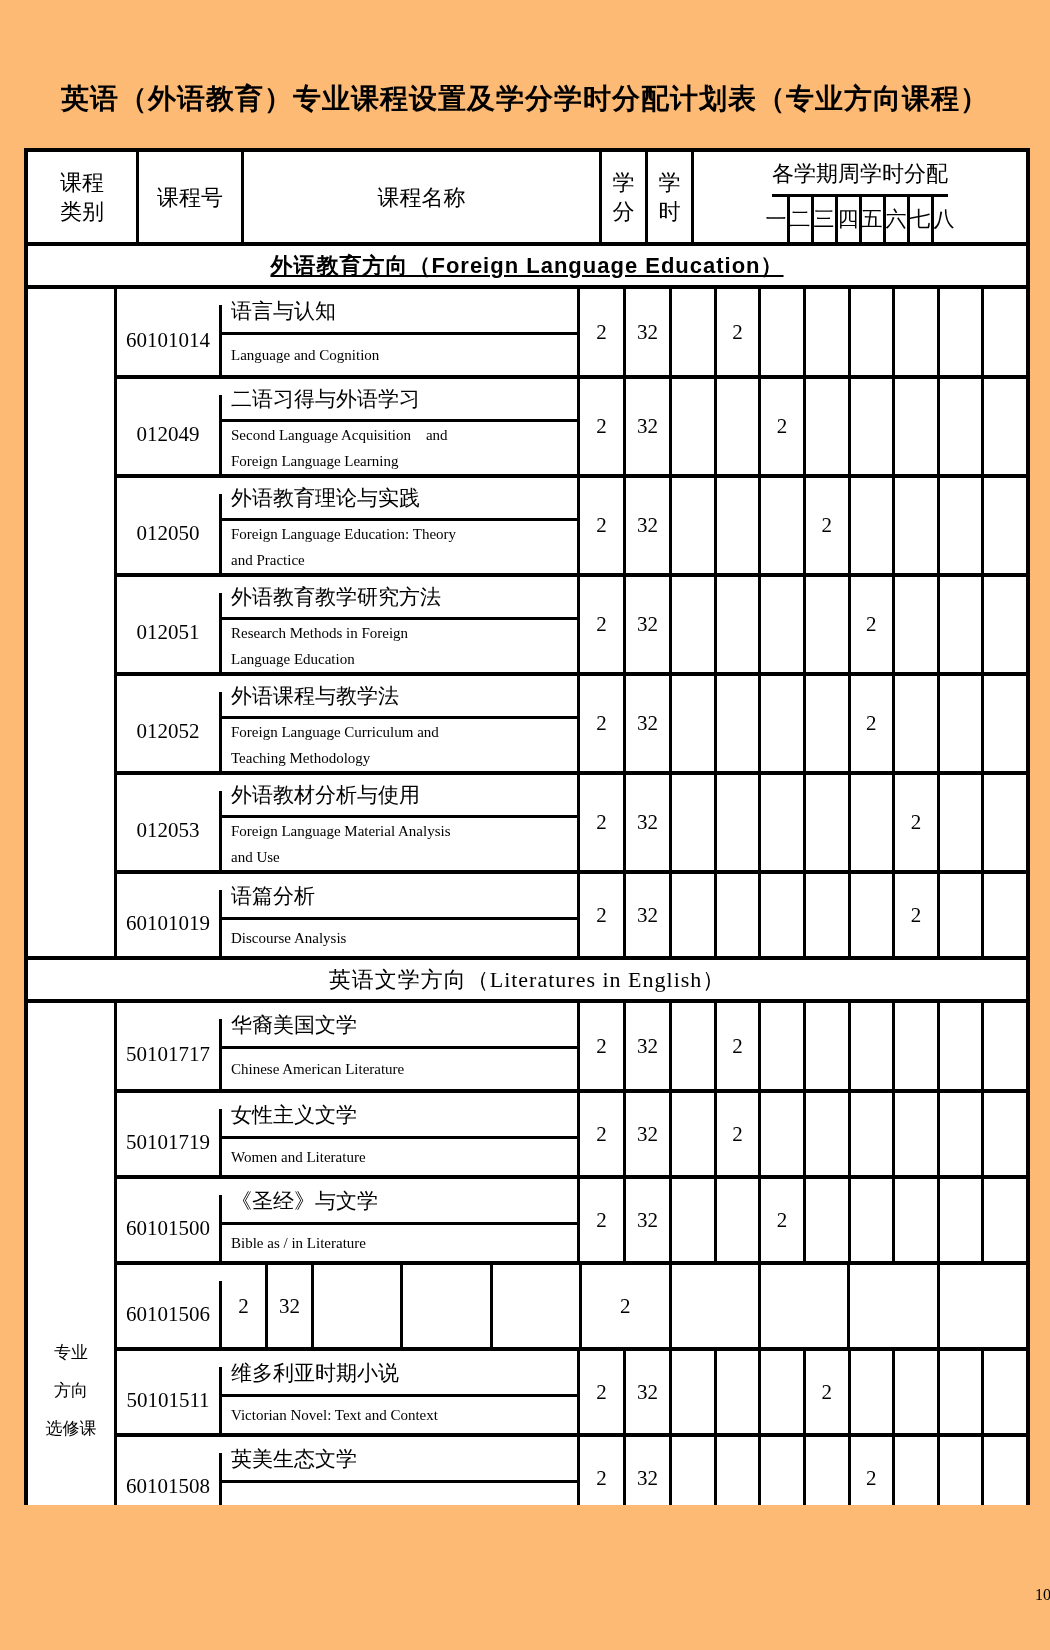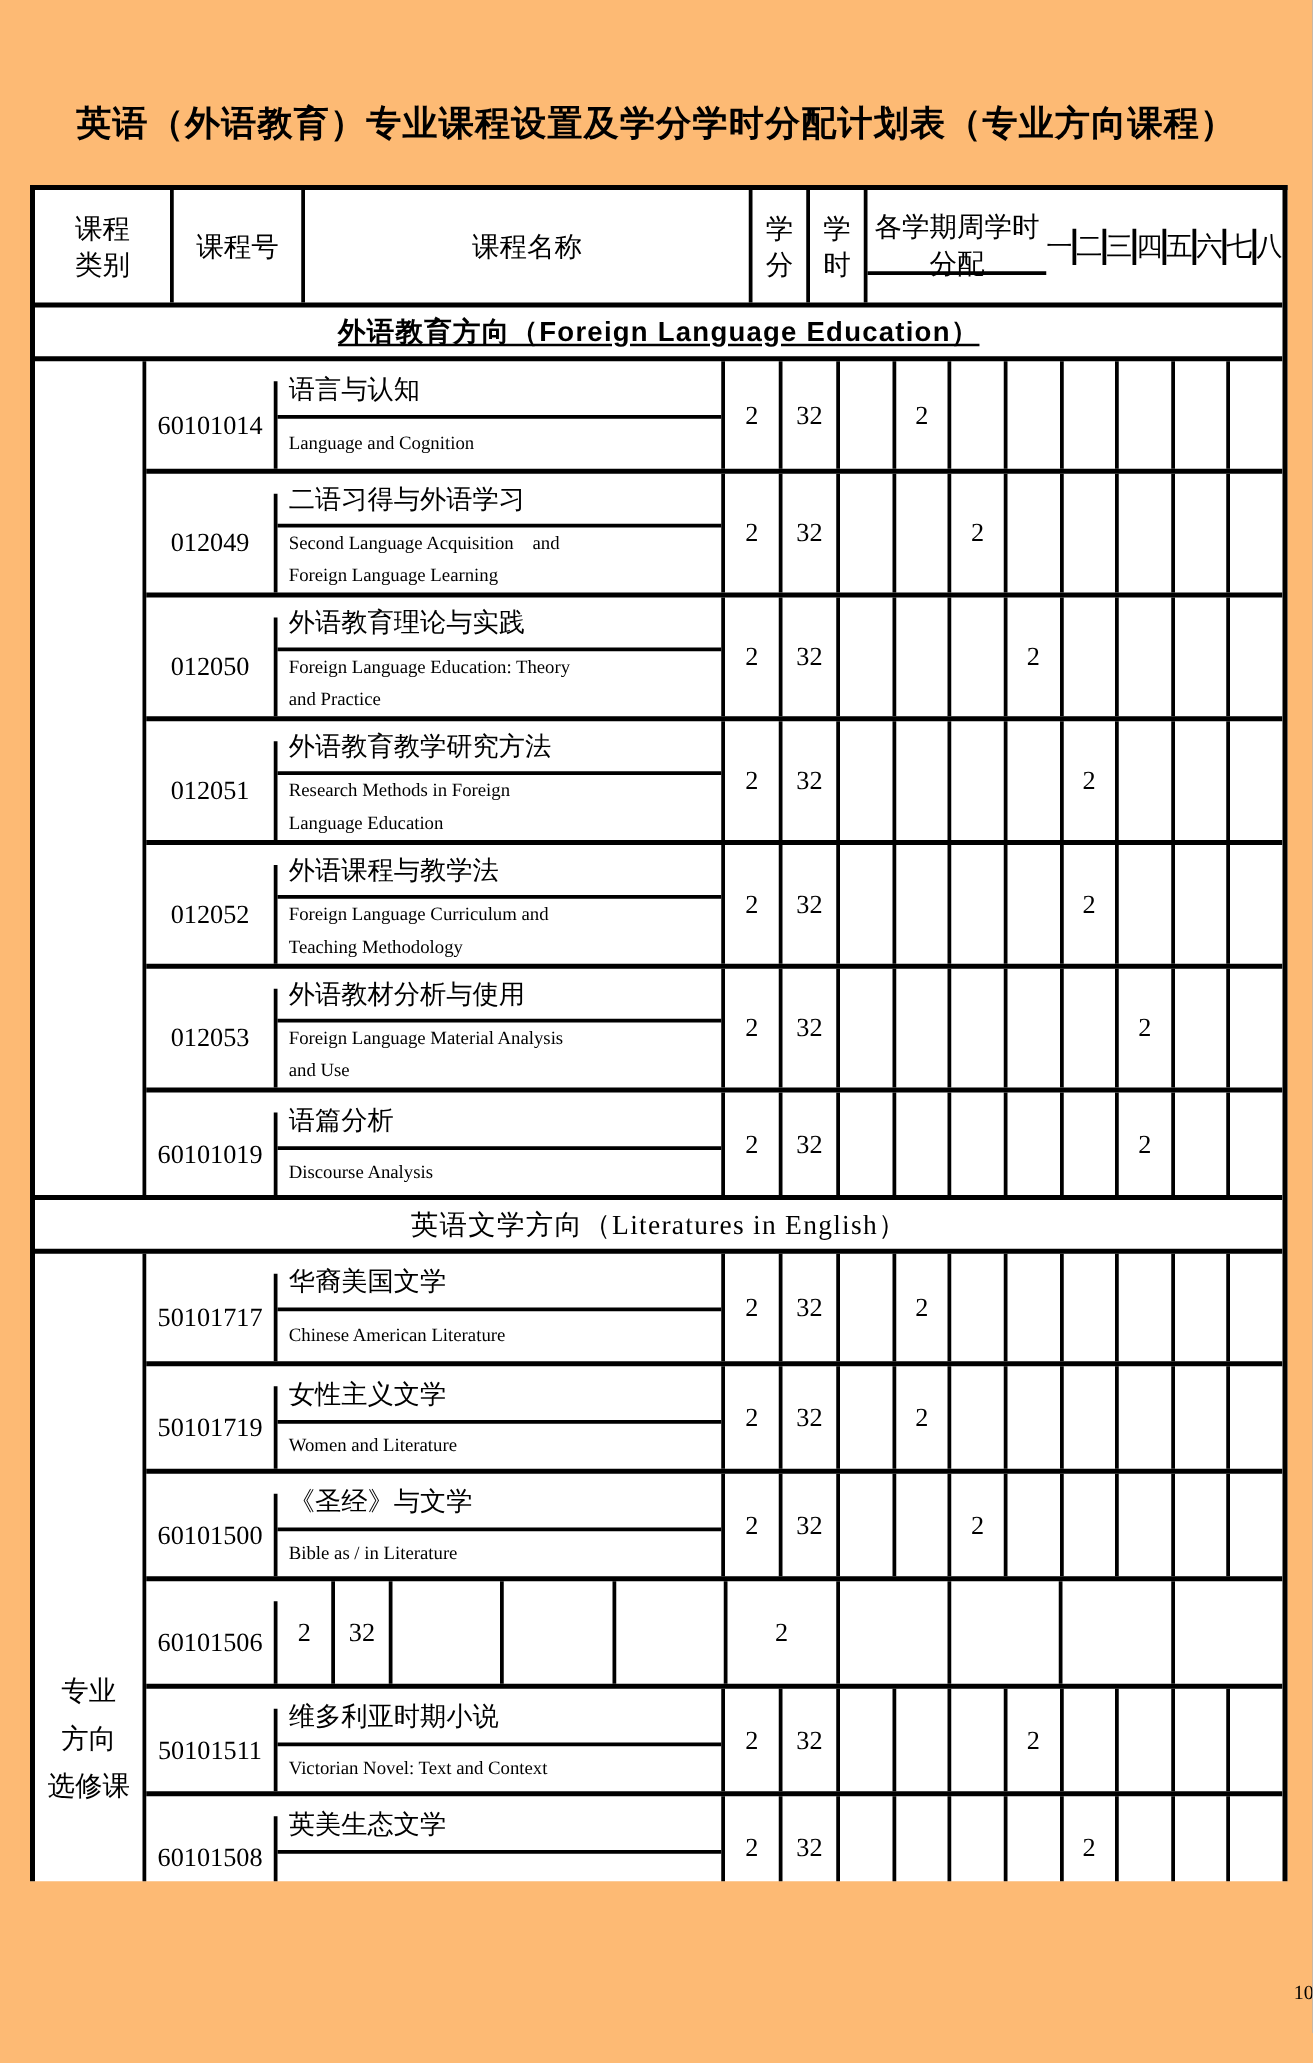--- a/index.html
+++ b/index.html
@@ -25,21 +25,21 @@
   .hcell {
     display:flex; align-items:center; justify-content:center;
     border-right:3px solid #000; font-size:22px; text-align:center;
     white-space:pre-line; line-height:29px;
   }
   .h-cat   { width:111px; }
   .h-num   { width:105px; }
   .h-name  { width:358px; }
   .h-credit{ width:46px; }
   .h-hours { width:46px; }
-  .h-semgroup { flex:1; display:flex; flex-direction:row; border-right:none; }
+  .h-semgroup { flex:1; display:flex; flex-direction:column; border-right:none; }
   .sem-group-title {
     height:45px; border-bottom:3px solid #000;
     display:flex; align-items:center; justify-content:center;
     font-size:22px;
   }
   .sem-ticks { flex:1; display:flex; }
   .sem-tick {
     flex:1; border-right:3px solid #000;
     display:flex; align-items:center; justify-content:center; font-size:21px;
   }
@@ -72,21 +72,21 @@
   .en {
     flex:1; display:flex; align-items:center; padding-left:9px; padding-right:1px;
     font-size:15px; line-height:26px; white-space:pre-wrap;
   }
   .val { width:46px; }
   .sem { flex:1; }
   .sem:last-child { border-right:none; }
   
   .cat-label {
     position:absolute; left:0; top:1182px; width:86px;
-    text-align:center; font-size:22px; line-height:38px;
+    text-align:center; font-size:17px; line-height:38px;
     white-space:pre-line;
   }
   .page-number {
     position:absolute; left:1px; top:1586px; width:100%;
     text-align:right; font-size:16px;
   }
 </style>
 </head>
 <body>
 

